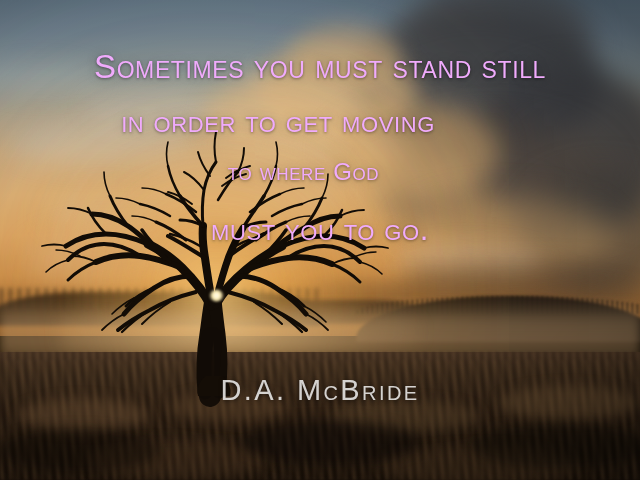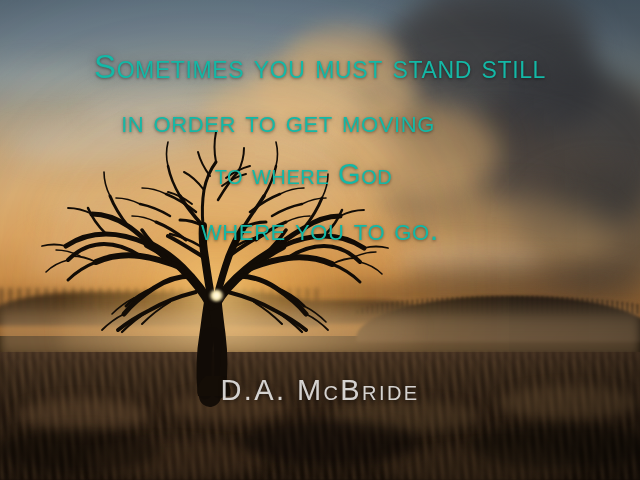--- a/index.html
+++ b/index.html
@@ -257,33 +257,33 @@
 
   
   .quote-block {
     position: absolute;
     left: 0; top: 0;
     width: 640px;
     text-align: center;
     pointer-events: none;
   }
   .quote-line {
-    color: #14b8a6;
+    color: #f0abfc;
     font-family: "Liberation Sans", sans-serif;
     font-variant: small-caps;
     font-weight: 400;
     letter-spacing: 0.6px;
     white-space: nowrap;
     text-shadow:
       0 1px 3px rgba(0,0,0,0.42),
       0 0 12px rgba(0,0,0,0.22);
   }
   .ql1 { position: absolute; left: 0; top: 48px;  width: 640px; font-size: 33px; }
   .ql2 { position: absolute; left: 0; top: 104px; width: 556px; font-size: 31px; }
-  .ql3 { position: absolute; left: 0; top: 158px; width: 607px; font-size: 29px; }
+  .ql3 { position: absolute; left: 0; top: 158px; width: 607px; font-size: 24px; }
   .ql4 { position: absolute; left: 0; top: 212px; width: 640px; font-size: 31px; }
 
   .attribution {
     position: absolute;
     left: 0; top: 374px;
     width: 640px;
     text-align: center;
     color: rgba(255,255,255,0.80);
     font-family: "Liberation Sans", sans-serif;
     font-variant: small-caps;
@@ -446,18 +446,18 @@
   </svg>
 
   <div class="sun-core"></div>
 
   <div class="vignette"></div>
 
   <div class="quote-block">
     <div class="quote-line ql1">Sometimes you must stand still</div>
     <div class="quote-line ql2">in order to get moving</div>
     <div class="quote-line ql3">to where God</div>
-    <div class="quote-line ql4">where you to go.</div>
+    <div class="quote-line ql4">must you to go.</div>
   </div>
 
   <div class="attribution">D.A. McBride</div>
 
 </div>
 
 </body></html>

